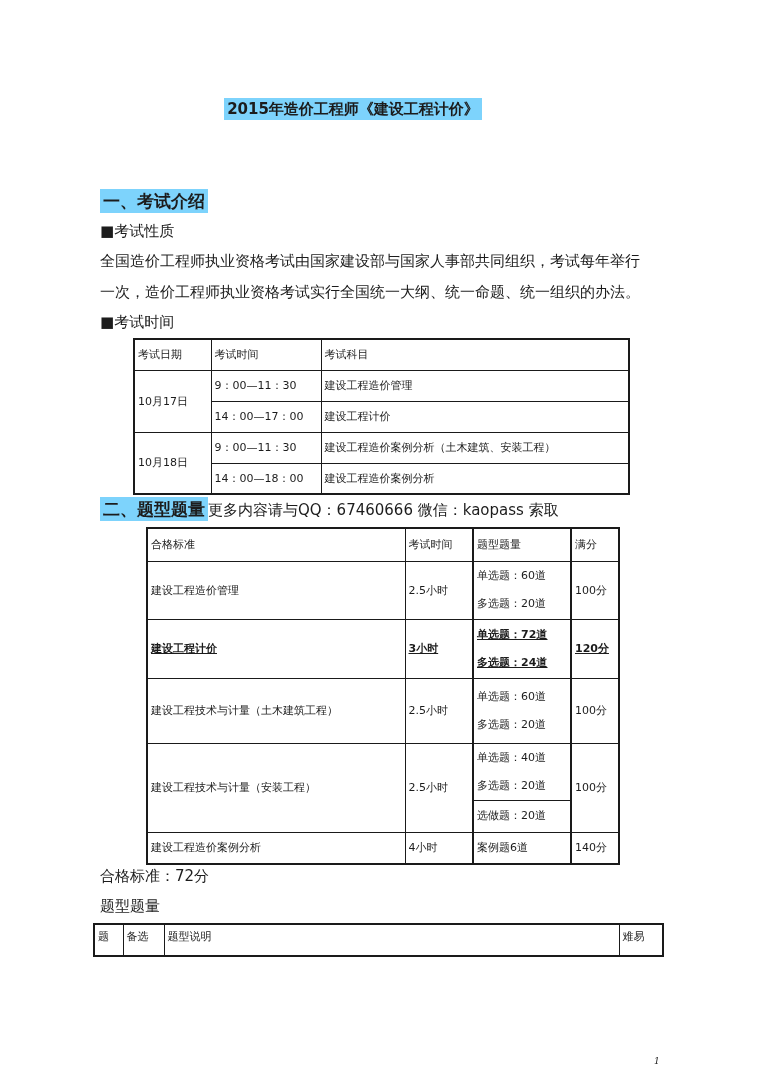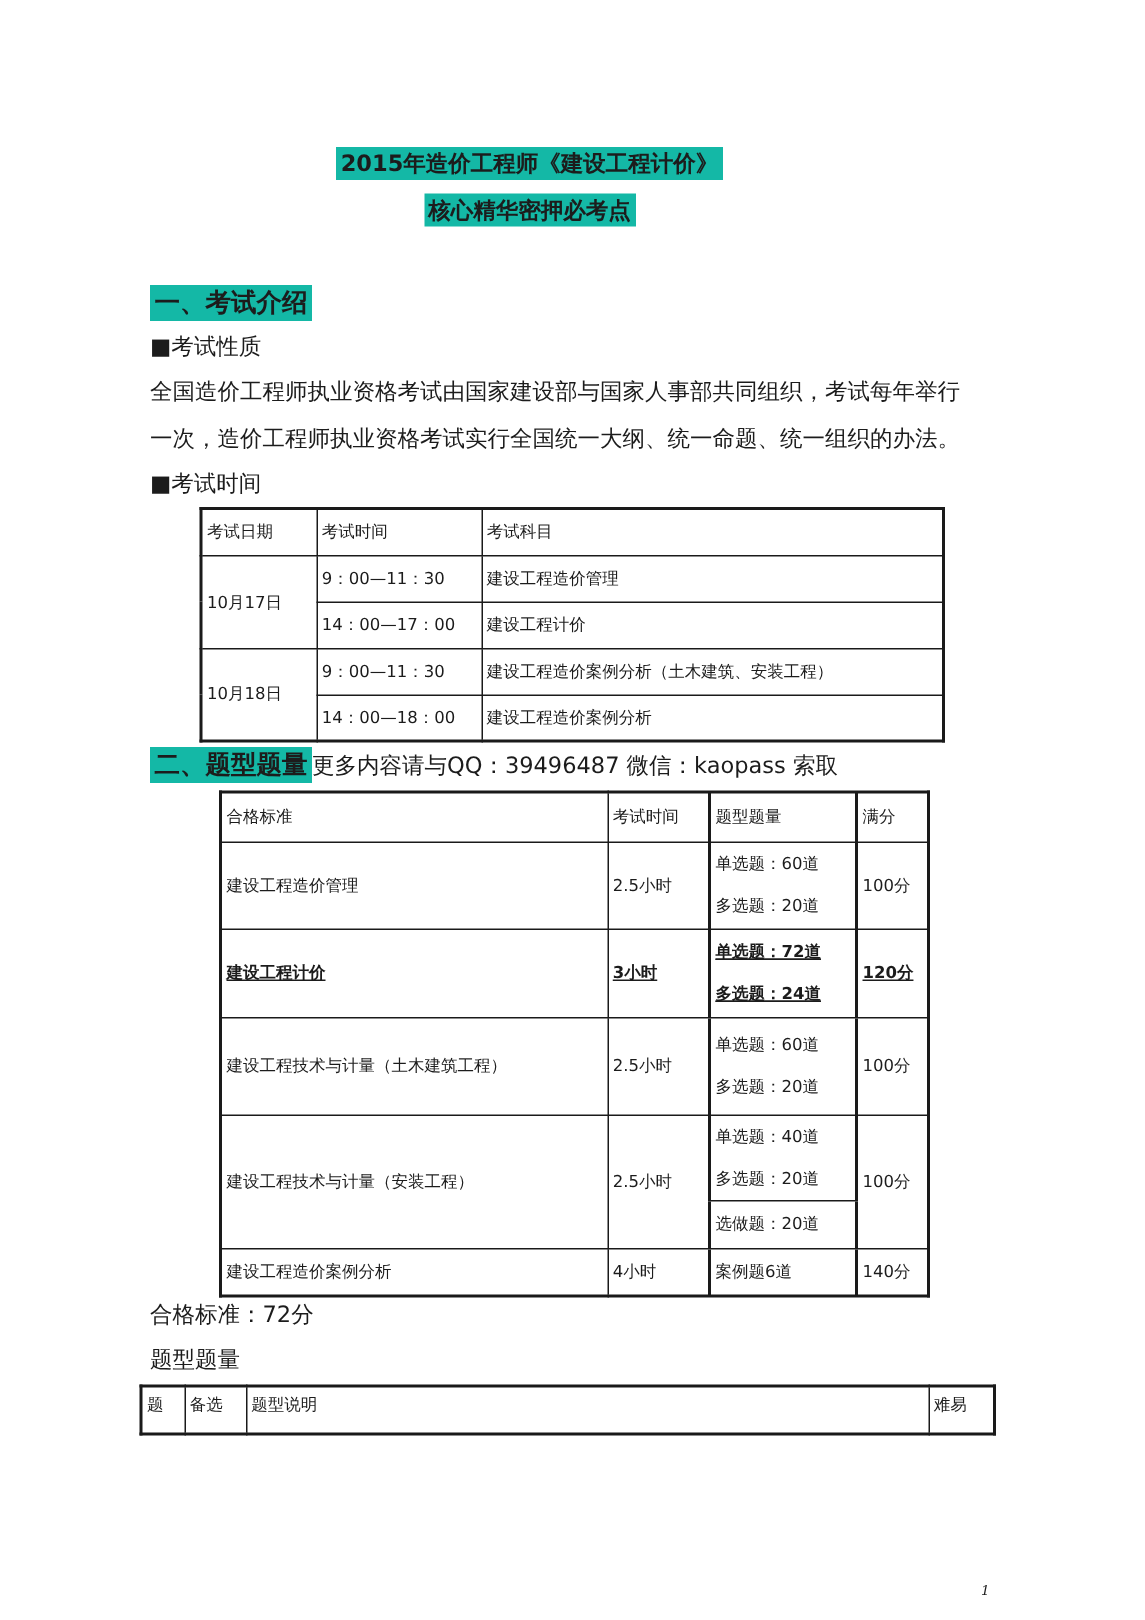--- a/index.html
+++ b/index.html
@@ -1,21 +1,21 @@
 <!DOCTYPE html>
 <html><head>
 <meta charset="utf-8">
 <style>
   * { box-sizing: border-box; margin: 0; padding: 0; }
   html, body { width: 763px; height: 1080px; background: #ffffff; }
   .page {
     position: relative; width: 763px; height: 1080px; background: #ffffff;
     font-family: "DejaVu Sans", sans-serif; color: #1c1c1c; overflow: hidden;
   }
-  .hl { background: #14b8a6; padding: 2px 3px; }
+  .hl { background: #7dd3fc; padding: 2px 3px; }
   .abs { position: absolute; white-space: nowrap; }
 
   .title-line { position: absolute; left: 100px; width: 506px; text-align: center;
                 font-weight: bold; font-size: 15px; white-space: nowrap; }
   .t1 { top: 100px; }
   .t2 { top: 131px; }
   .t3 { top: 160px; letter-spacing: 1px; }
 
   .sec-heading { font-weight: bold; font-size: 17px; }
   .body-text { font-size: 15px; }
@@ -48,21 +48,20 @@
 
   .page-num { position: absolute; left: 654px; top: 1056px; font-size: 9px;
               font-style: italic; font-family: "DejaVu Serif", serif; }
 </style>
 </head>
 <body>
 
 <div class="page">
 
   <div class="title-line t1"><span class="hl">2015年造价工程师《建设工程计价》</span></div>
-  <div class="title-line t2"><span class="hl">核心精华密押必考点</span></div>
 
   <div class="abs sec-heading" style="left:100px; top:190px;"><span class="hl">一、考试介绍</span></div>
   <div class="abs body-text" style="left:100px; top:222px;">■考试性质</div>
   <div class="abs body-text" style="left:100px; top:252px;">全国造价工程师执业资格考试由国家建设部与国家人事部共同组织，考试每年举行</div>
   <div class="abs body-text" style="left:100px; top:283px;">一次，造价工程师执业资格考试实行全国统一大纲、统一命题、统一组织的办法。</div>
   <div class="abs body-text" style="left:100px; top:313px;">■考试时间</div>
 
   <table class="schedule">
     <colgroup>
         <col style="width:77px">
@@ -90,21 +89,21 @@
       <td>建设工程造价案例分析（土木建筑、安装工程）</td>
     </tr>
     <tr>
       <td>14：00—18：00</td>
       <td>建设工程造价案例分析</td>
     </tr>
   </tbody>
     </table>
 
   <div class="abs" style="left:100px; top:498px;">
-    <span class="sec-heading hl">二、题型题量</span><span class="body-text">更多内容请与QQ：39496487 微信：kaopass 索取</span>
+    <span class="sec-heading hl">二、题型题量</span><span class="body-text">更多内容请与QQ：67460666 微信：kaopass 索取</span>
   </div>
 
   <table class="structure">
     <colgroup>
         <col style="width:258px">
         <col style="width:68px">
         <col style="width:98px">
         <col style="width:48px">
       </colgroup>
     <tbody>

